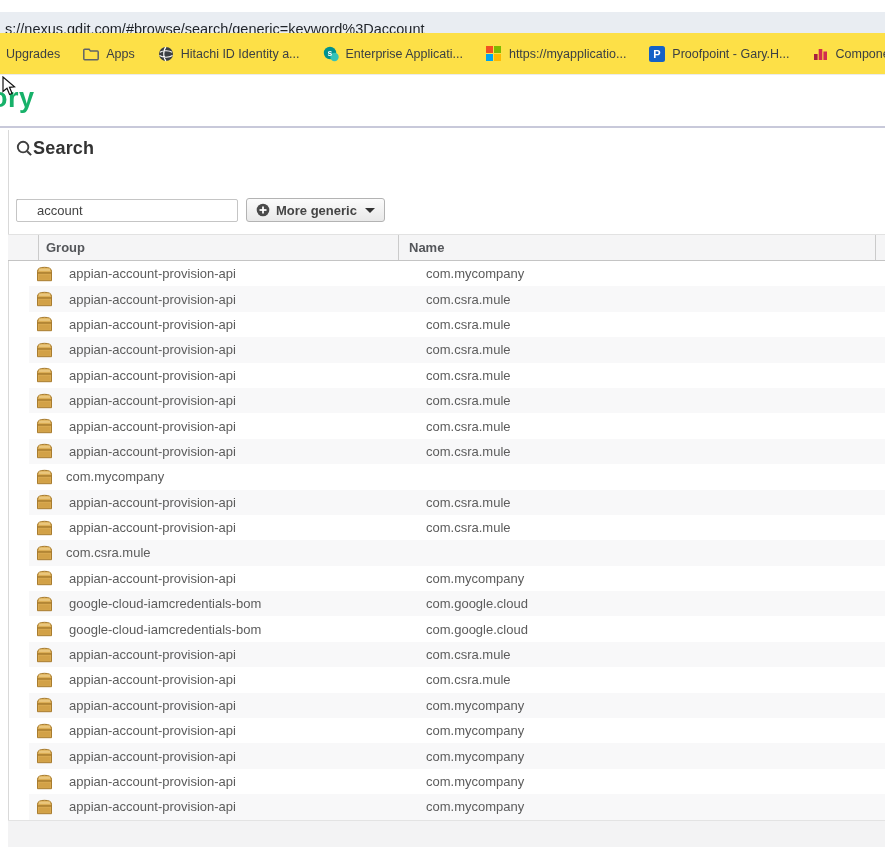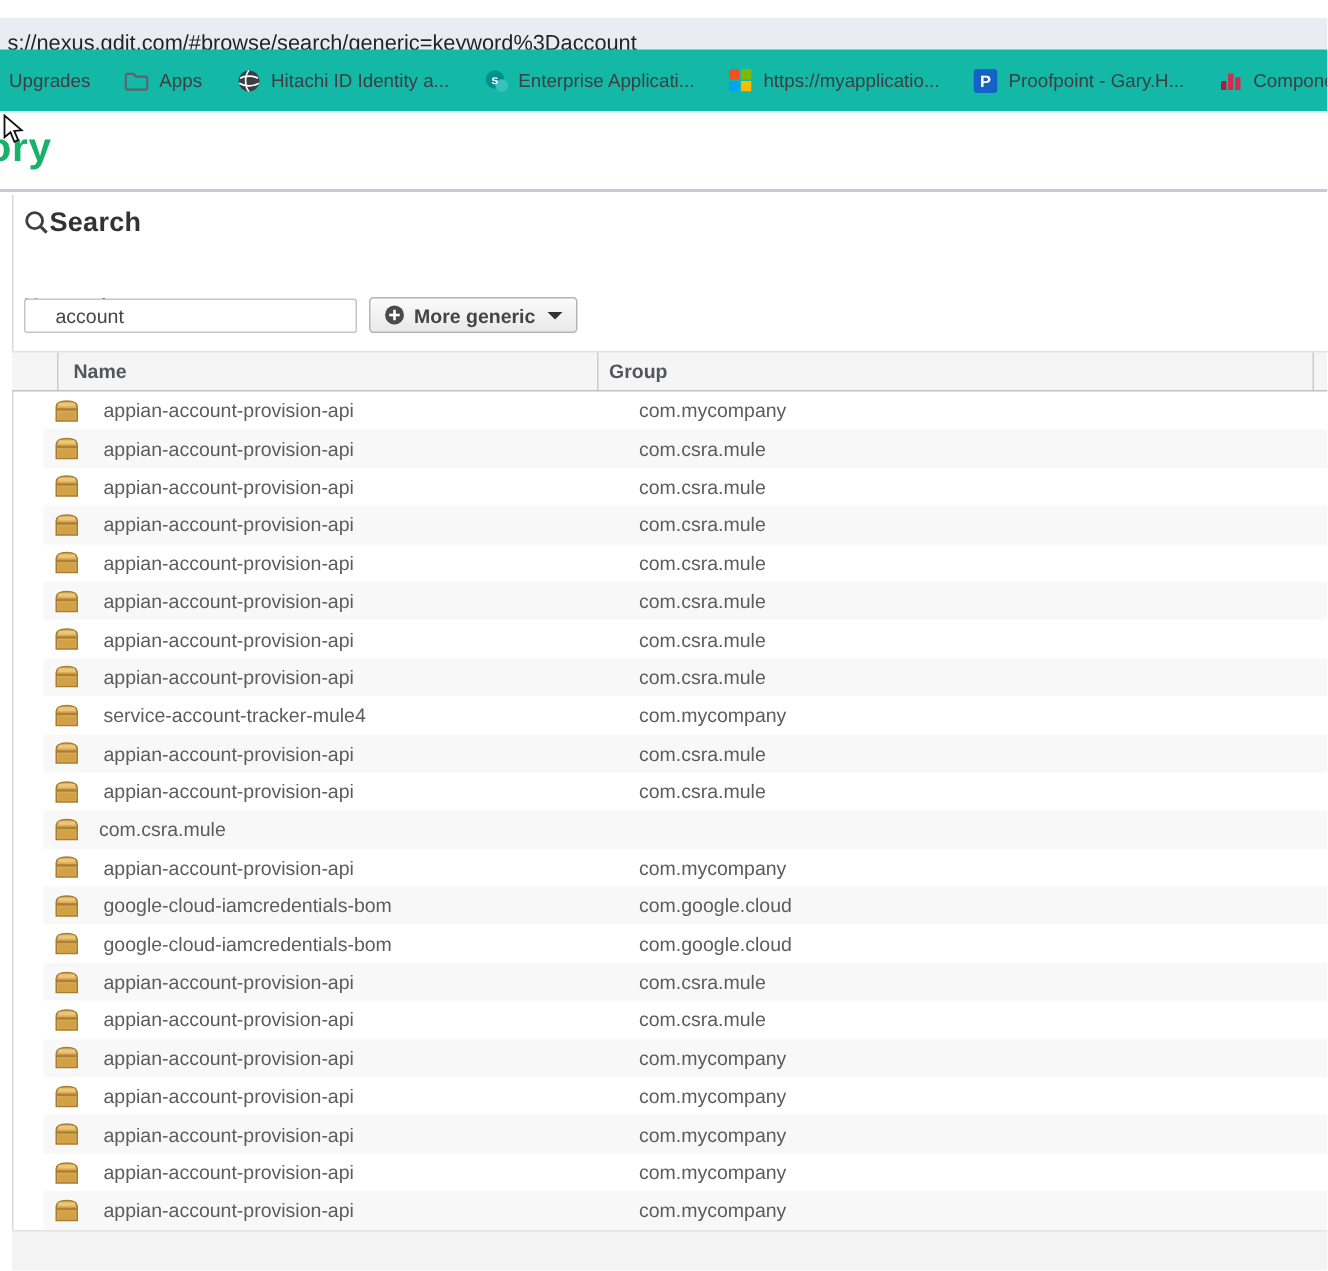--- a/index.html
+++ b/index.html
@@ -13,21 +13,21 @@
 
   
   .url-bar {
     position:absolute; top:12px; left:0; width:885px; height:33px;
     background:#e9edf2; display:flex; align-items:center;
     padding-left:5px; font-size:14.5px; color:#1f2328;
     white-space:nowrap; overflow:hidden;
   }
   .bookmarks-bar {
     position:absolute; top:33px; left:0; width:885px; height:42px;
-    background:#14b8a6; border-bottom:1px solid #ebebeb;
+    background:#fde047; border-bottom:1px solid #ebebeb;
     display:flex; align-items:center; white-space:nowrap; overflow:hidden;
     font-size:12.5px; color:#3c4043; padding-left:6px;
   }
   .bookmark {
     display:flex; align-items:center; gap:7px; margin-right:23px;
     cursor:pointer; flex:none;
   }
   .bookmark .bm-icon { display:flex; width:16px; height:16px; flex:none; align-items:center; justify-content:center; }
   .bookmark .bm-icon:empty { display:none; }
 
@@ -197,22 +197,22 @@
       <rect x="7" y="4" width="2" height="8" fill="#ffffff"></rect>
     </svg>
   </span>
   <span>More generic</span>
   <span class="caret-down"></span>
 </button>
 
 <div class="grid">
   <div class="grid-header">
     <div class="hcell"></div>
+    <div class="hcell h-group">Group</div>
     <div class="hcell h-name">Name</div>
-    <div class="hcell h-group">Group</div>
     <div class="hcell"></div>
   </div>
   <div id="grid-body">
       <div class="grid-row">
         <div class="cell c-icon">
           <svg width="17" height="16" viewBox="0 0 17 16">
             <path d="M1.5 5.2 Q1.5 1.3 8.5 1.3 Q15.5 1.3 15.5 5.2 V14.7 H1.5 Z" fill="#dcae55" stroke="#a87c2f" stroke-width="1"></path>
             <rect x="1.8" y="6.1" width="13.4" height="1.7" fill="#a87c2f" opacity="0.9"></rect>
             <rect x="3" y="2.6" width="11" height="2.3" fill="#eac77e"></rect>
             <rect x="2.6" y="8.6" width="11.8" height="5.2" fill="#d2a147"></rect>
@@ -315,21 +315,20 @@
       </div>
       <div class="grid-row">
         <div class="cell c-icon">
           <svg width="17" height="16" viewBox="0 0 17 16">
             <path d="M1.5 5.2 Q1.5 1.3 8.5 1.3 Q15.5 1.3 15.5 5.2 V14.7 H1.5 Z" fill="#dcae55" stroke="#a87c2f" stroke-width="1"></path>
             <rect x="1.8" y="6.1" width="13.4" height="1.7" fill="#a87c2f" opacity="0.9"></rect>
             <rect x="3" y="2.6" width="11" height="2.3" fill="#eac77e"></rect>
             <rect x="2.6" y="8.6" width="11.8" height="5.2" fill="#d2a147"></rect>
           </svg>
         </div>
-        <div class="cell c-name">service-account-tracker-mule4</div>
         <div class="cell c-group">com.mycompany</div>
         <div class="cell"></div>
       </div>
       <div class="grid-row">
         <div class="cell c-icon">
           <svg width="17" height="16" viewBox="0 0 17 16">
             <path d="M1.5 5.2 Q1.5 1.3 8.5 1.3 Q15.5 1.3 15.5 5.2 V14.7 H1.5 Z" fill="#dcae55" stroke="#a87c2f" stroke-width="1"></path>
             <rect x="1.8" y="6.1" width="13.4" height="1.7" fill="#a87c2f" opacity="0.9"></rect>
             <rect x="3" y="2.6" width="11" height="2.3" fill="#eac77e"></rect>
             <rect x="2.6" y="8.6" width="11.8" height="5.2" fill="#d2a147"></rect>

